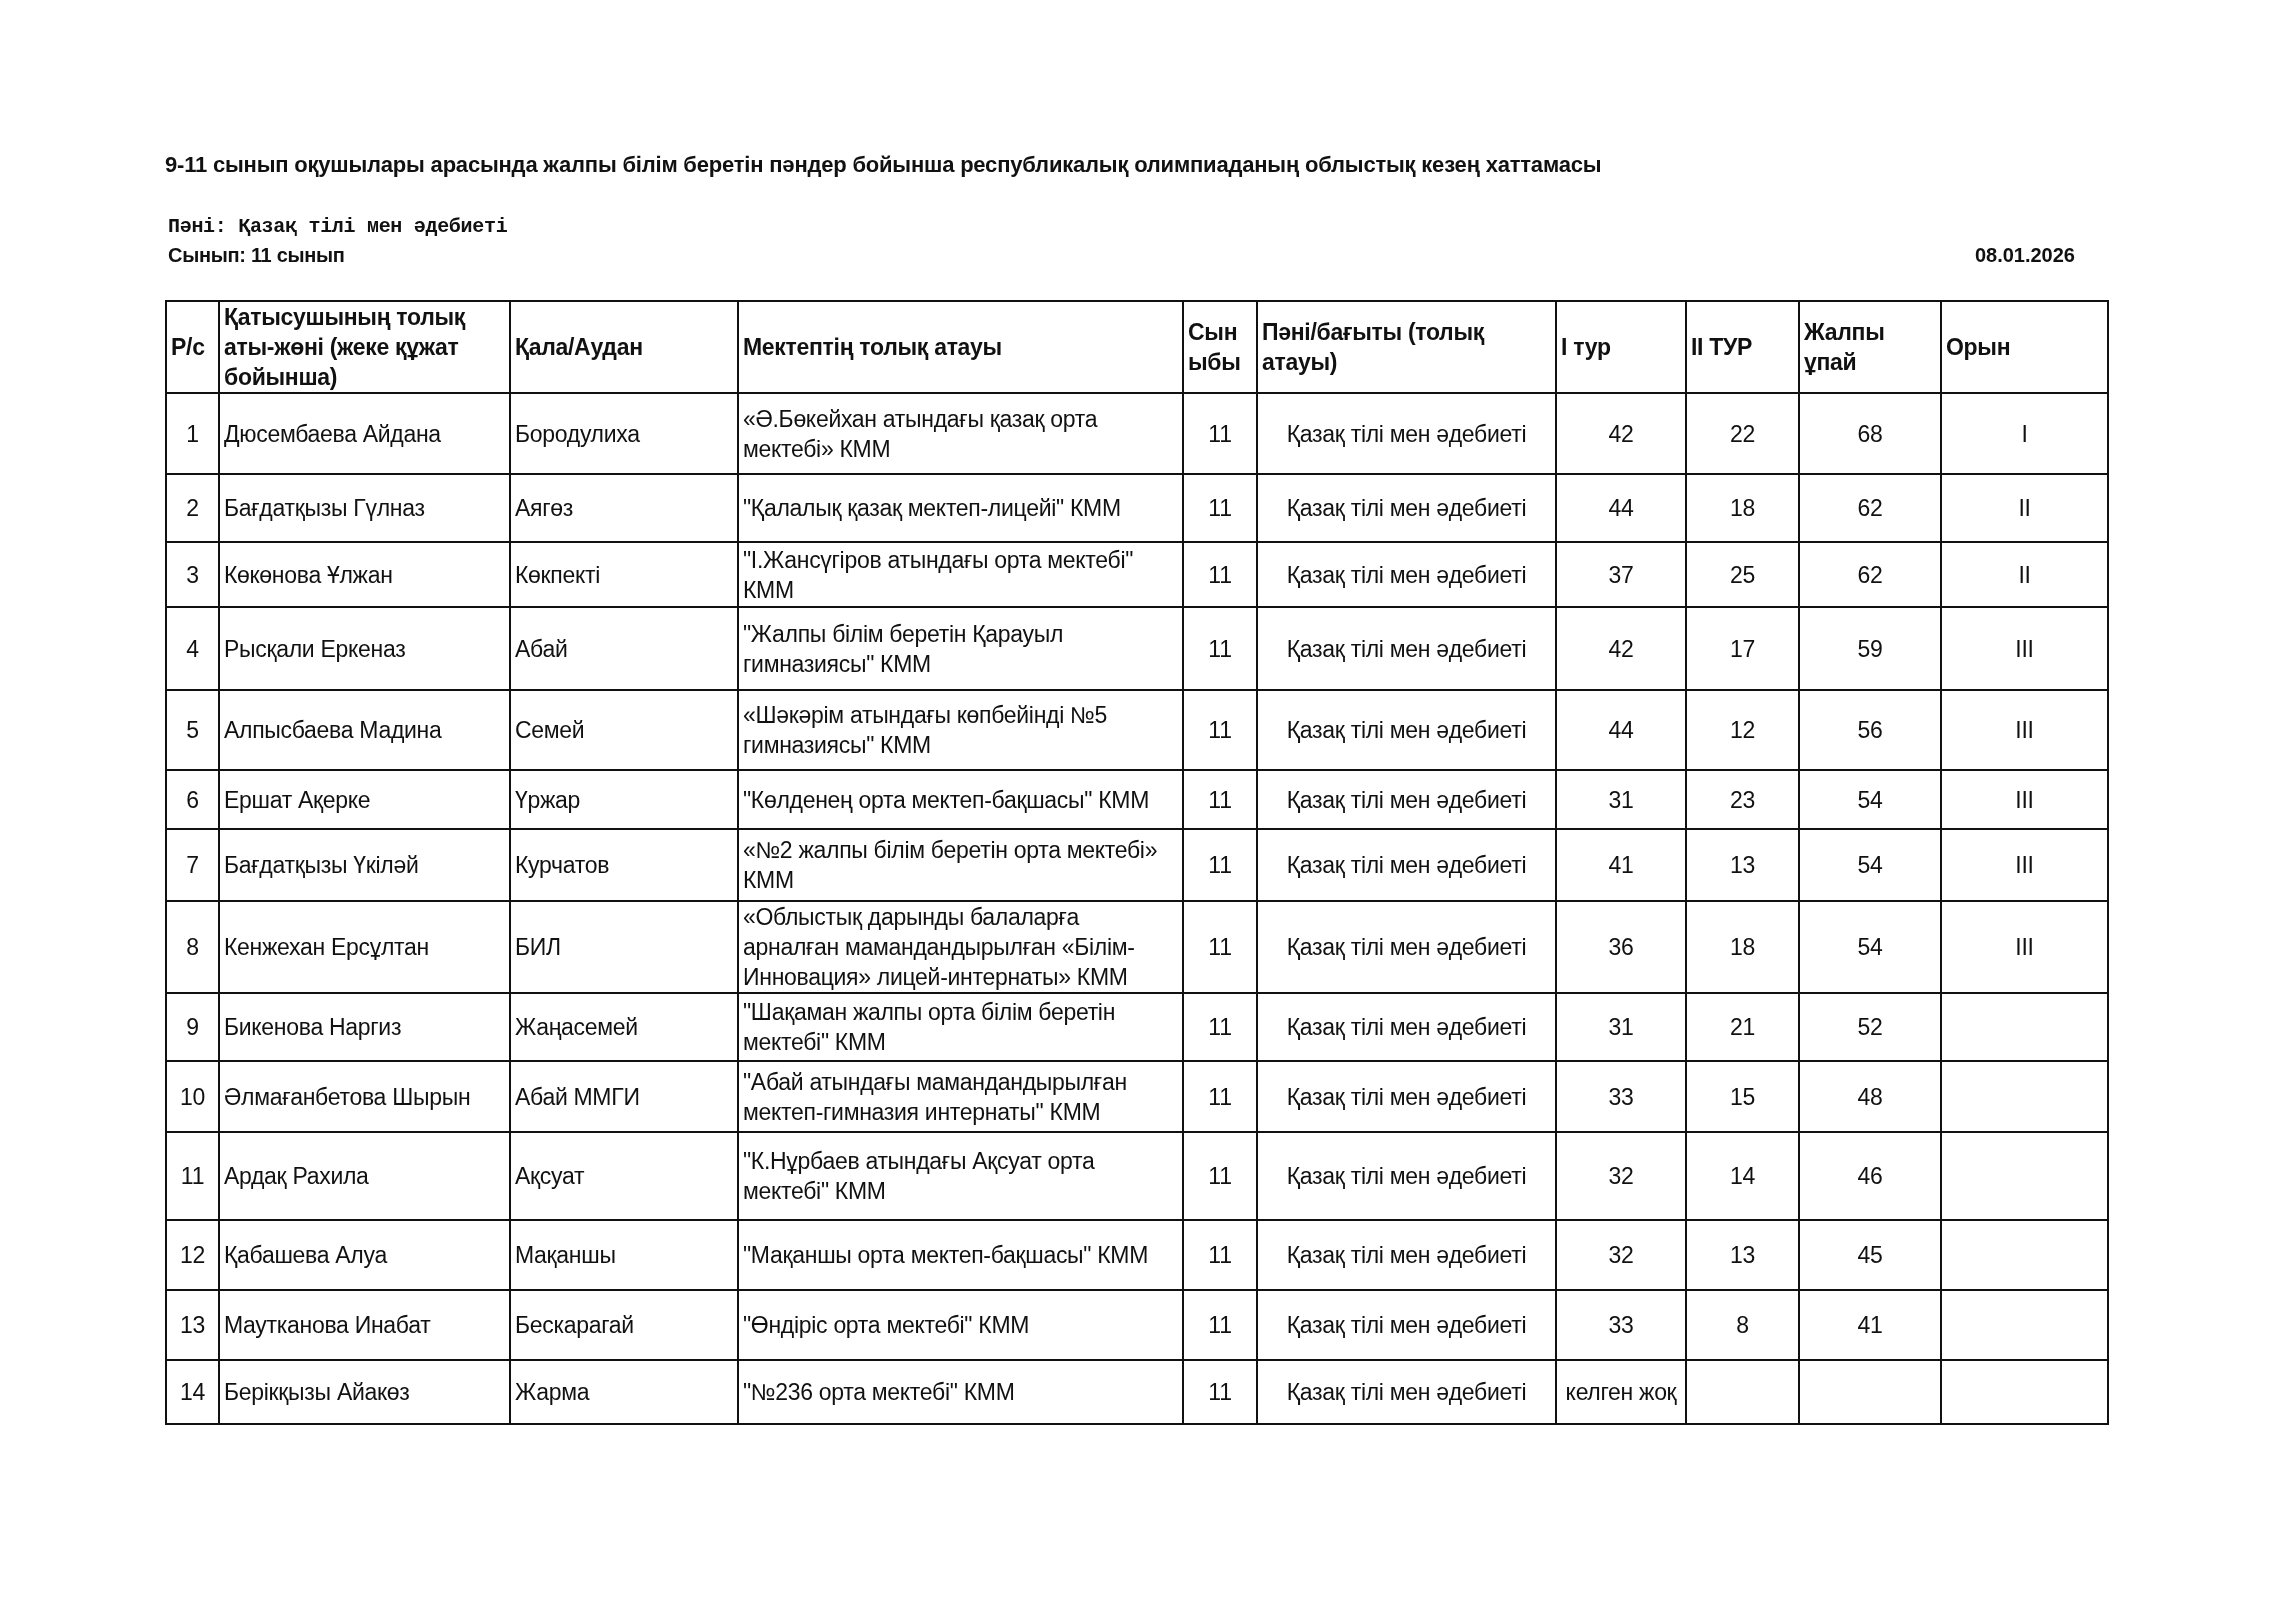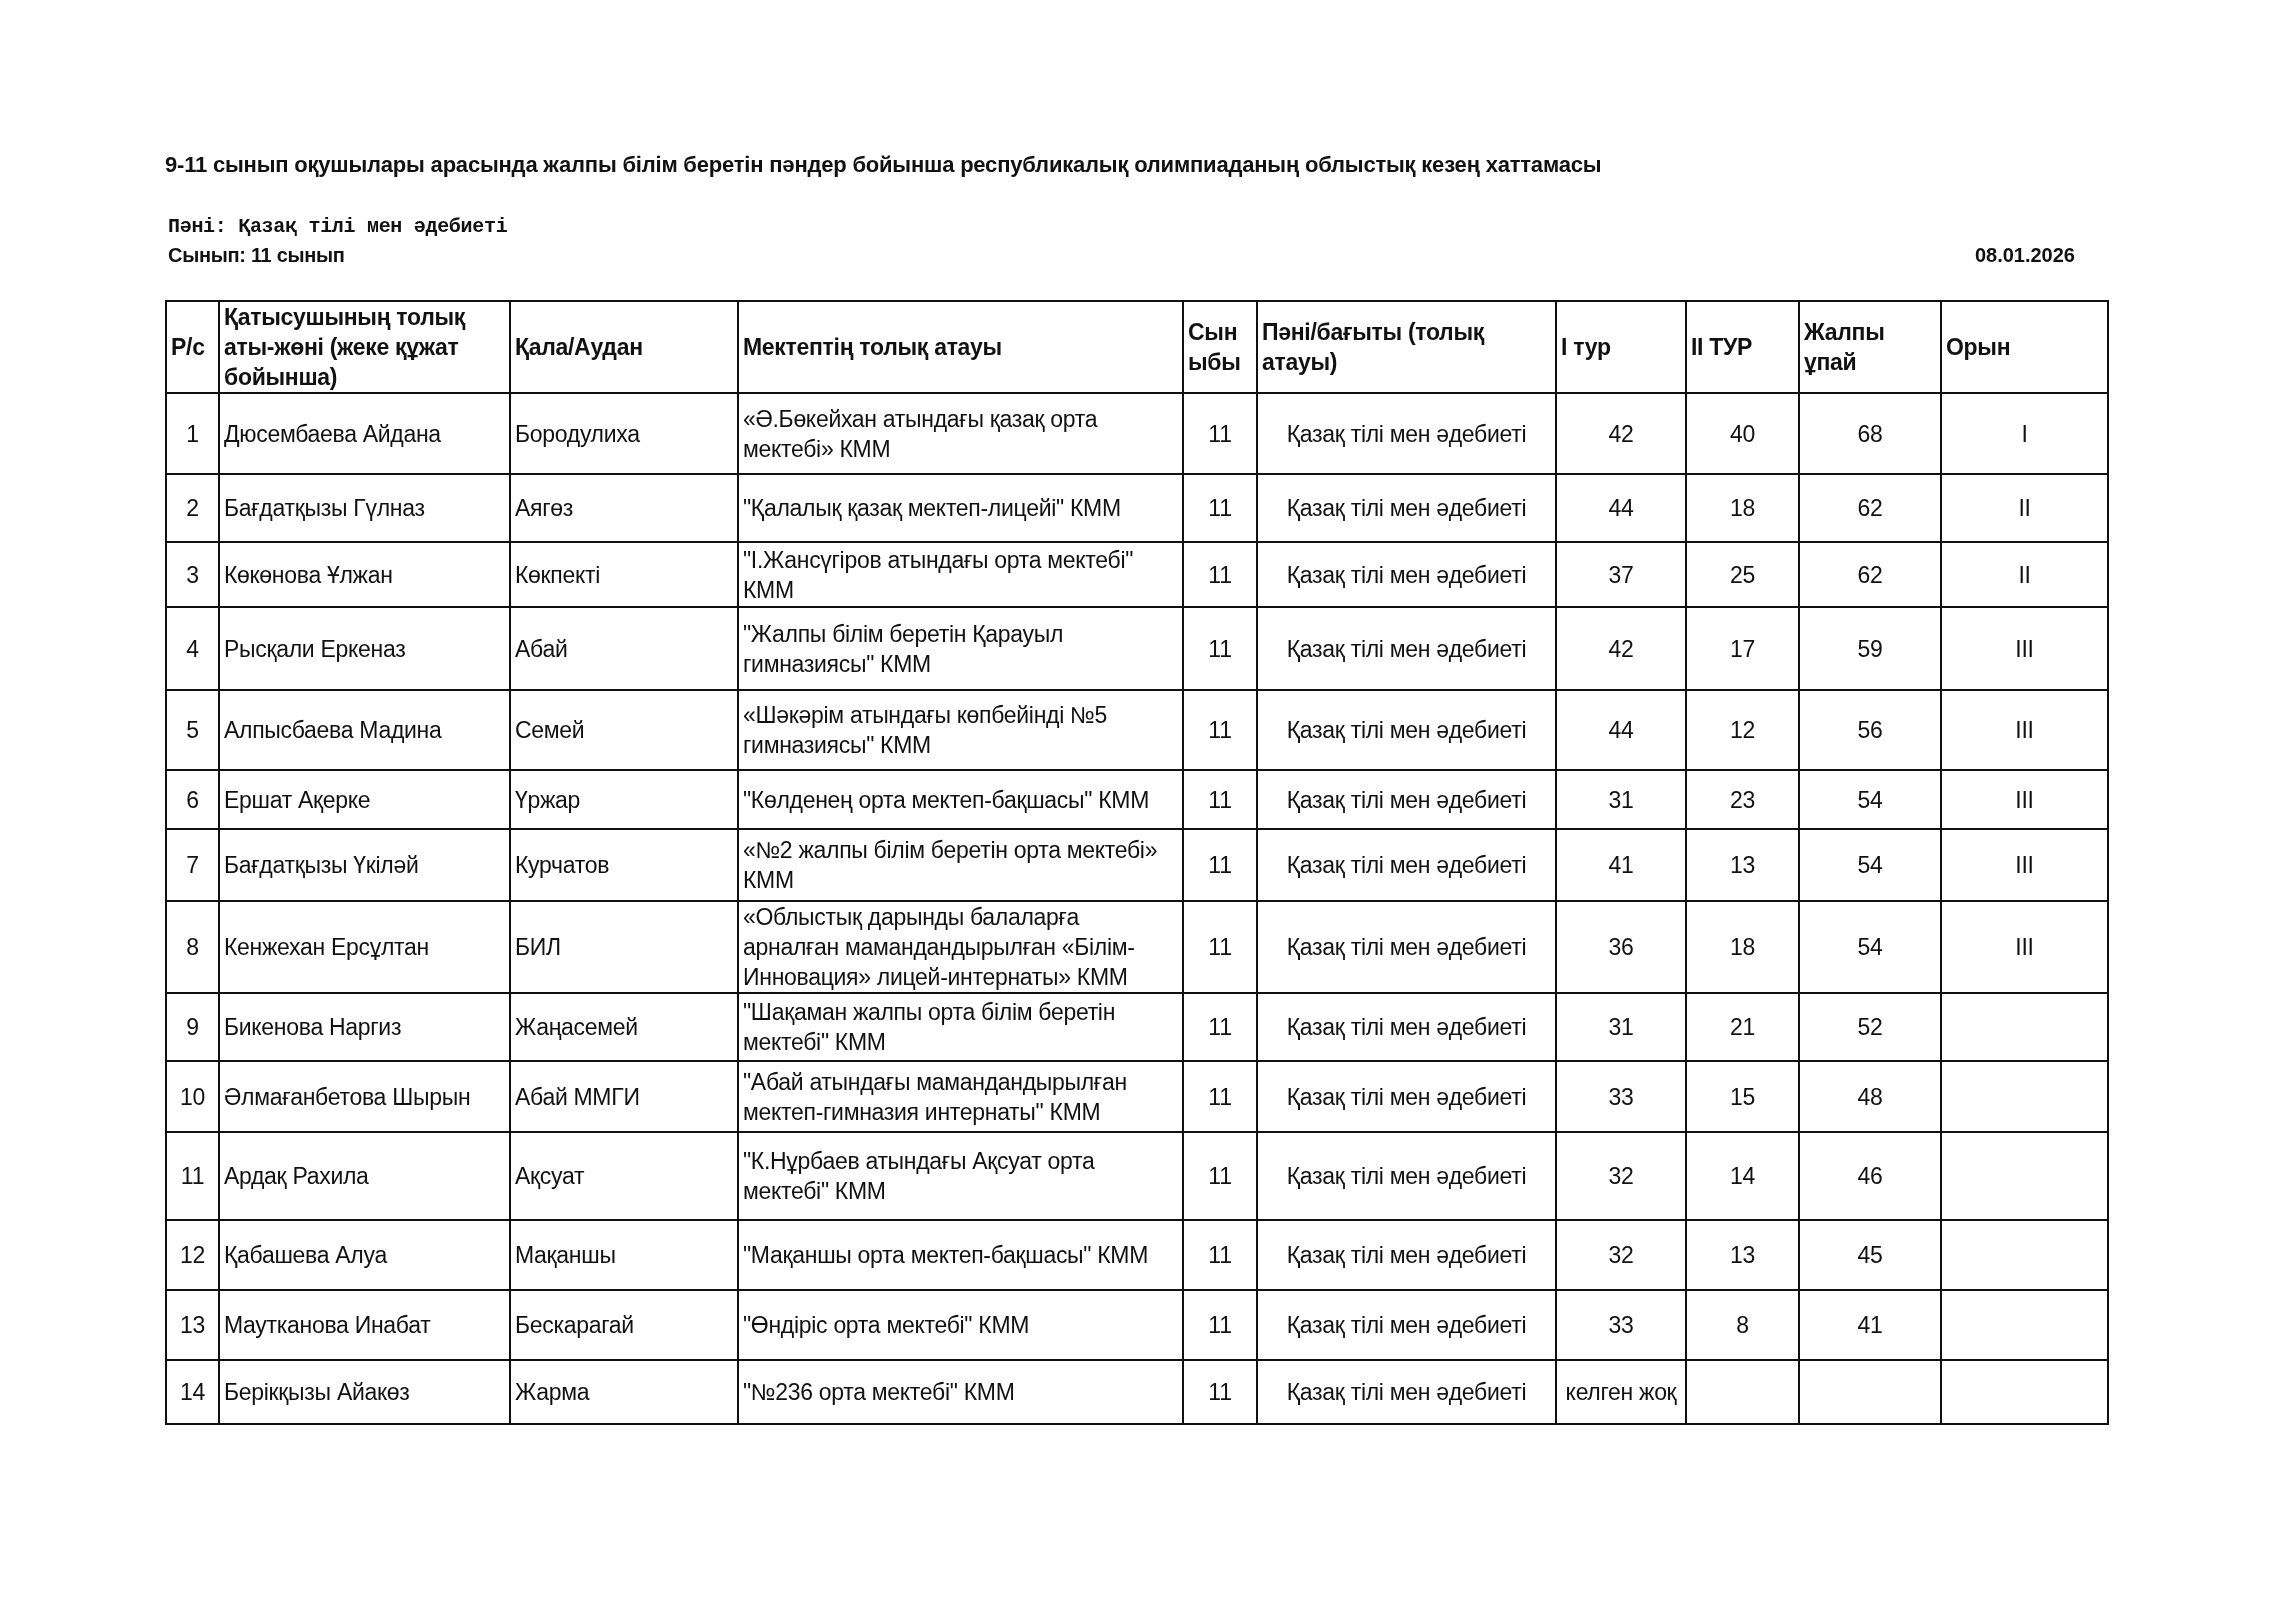--- a/index.html
+++ b/index.html
@@ -56,21 +56,21 @@
   </thead>
   <tbody id="rows">
       <tr style="height: 81px;">
         <td class="c">1</td>
         <td>Дюсембаева Айдана</td>
         <td>Бородулиха</td>
         <td> «Ә.Бөкейхан атындағы қазақ орта мектебі» КММ</td>
         <td class="c">11</td>
         <td class="c">Қазақ тілі мен әдебиеті</td>
         <td class="c b">42</td>
-        <td class="c b">40</td>
+        <td class="c b">22</td>
         <td class="c b">68</td>
         <td class="c b">І</td>
       </tr>
       <tr style="height: 68px;">
         <td class="c">2</td>
         <td>Бағдатқызы Гүлназ</td>
         <td>Аягөз</td>
         <td>"Қалалық қазақ мектеп-лицейі" КММ</td>
         <td class="c">11</td>
         <td class="c">Қазақ тілі мен әдебиеті</td>

